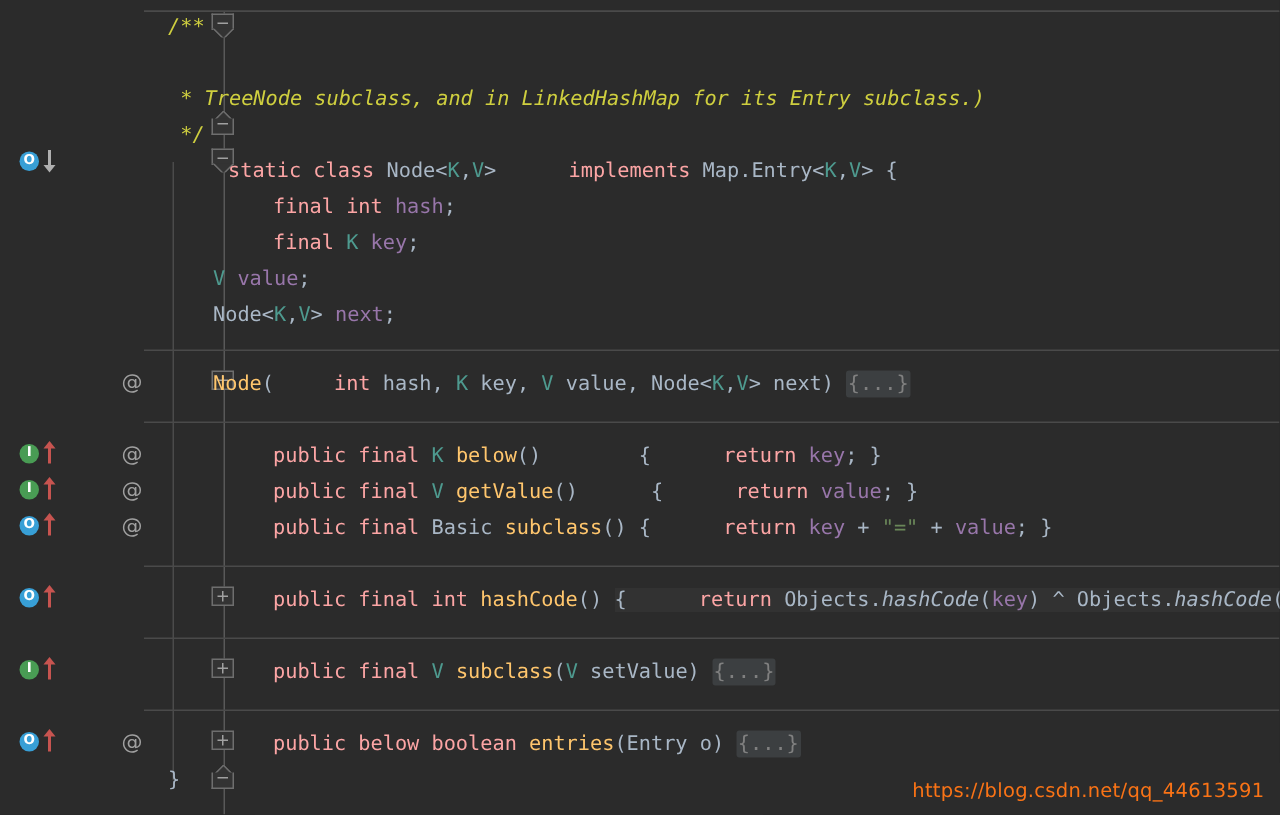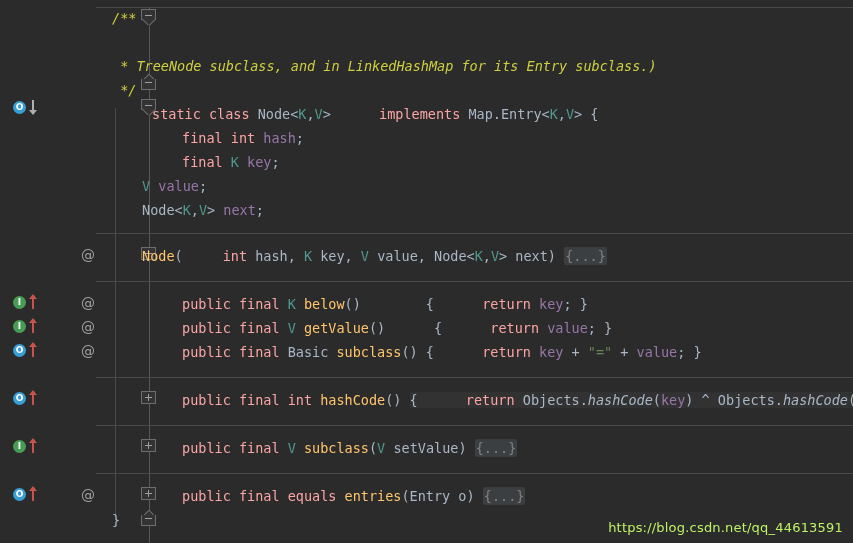--- a/index.html
+++ b/index.html
@@ -149,21 +149,21 @@
   .stat   { color:#a9b7c6; font-style:italic; }
   .folded {
     color:#808080; background:#3c3f41; border-radius:2px;
     padding:1px 1px;
   }
   .hl-body { background:#323232; }
 
   
   .watermark {
     position:absolute; right:10px; bottom:8px;
-    color:#bef264; font-size:13px;
+    color:#f97316; font-size:13px;
     font-family:"DejaVu Sans","Liberation Sans",sans-serif;
     letter-spacing:0.2px;
   }
 </style>
 </head>
 <body>
 
 <div class="editor">
 
   <div class="top-rule"></div>
@@ -301,21 +301,21 @@
     <div class="line" style="top:292px; left:46px"><span class="kw">public final </span><span class="gen">K </span><span class="mth">below</span><span class="pln">()        { </span><span class="kw">return </span><span class="fld">key</span><span class="pln">; }</span></div>
 
     <div class="line" style="top:316px; left:46px"><span class="kw">public final </span><span class="gen">V </span><span class="mth">getValue</span><span class="pln">()      { </span><span class="kw">return </span><span class="fld">value</span><span class="pln">; }</span></div>
 
     <div class="line" style="top:340px; left:46px"><span class="kw">public final </span><span class="pln">Basic </span><span class="mth">subclass</span><span class="pln">() { </span><span class="kw">return </span><span class="fld">key </span><span class="pln">+ </span><span class="str">"="</span><span class="pln"> + </span><span class="fld">value</span><span class="pln">; }</span></div>
 
     <div class="line" style="top:388px; left:46px"><span class="kw">public final int </span><span class="mth">hashCode</span><span class="pln">() </span><span class="hl-body"><span class="pln">{ </span><span class="kw">return </span><span class="pln">Objects.</span><span class="stat">hashCode</span><span class="pln">(</span><span class="fld">key</span><span class="pln">) ^ Objects.</span><span class="stat">hashCode</span><span class="pln">(</span><span class="fld">value</span><span class="pln">); }</span></span></div>
 
     <div class="line" style="top:436px; left:46px"><span class="kw">public final </span><span class="gen">V </span><span class="mth">subclass</span><span class="pln">(</span><span class="gen">V </span><span class="pln">setValue) </span><span class="folded">{...}</span></div>
 
-    <div class="line" style="top:484px; left:46px"><span class="kw">public final equals </span><span class="mth">entries</span><span class="pln">(Entry o) </span><span class="folded">{...}</span></div>
+    <div class="line" style="top:484px; left:46px"><span class="kw">public below boolean </span><span class="mth">entries</span><span class="pln">(Entry o) </span><span class="folded">{...}</span></div>
 
     <div class="line" style="top:508px; left:16px"><span class="pln">}</span></div>
 
   </div>
 
   <div class="watermark">https://blog.csdn.net/qq_44613591</div>
 
 </div>
 
 </body></html>

